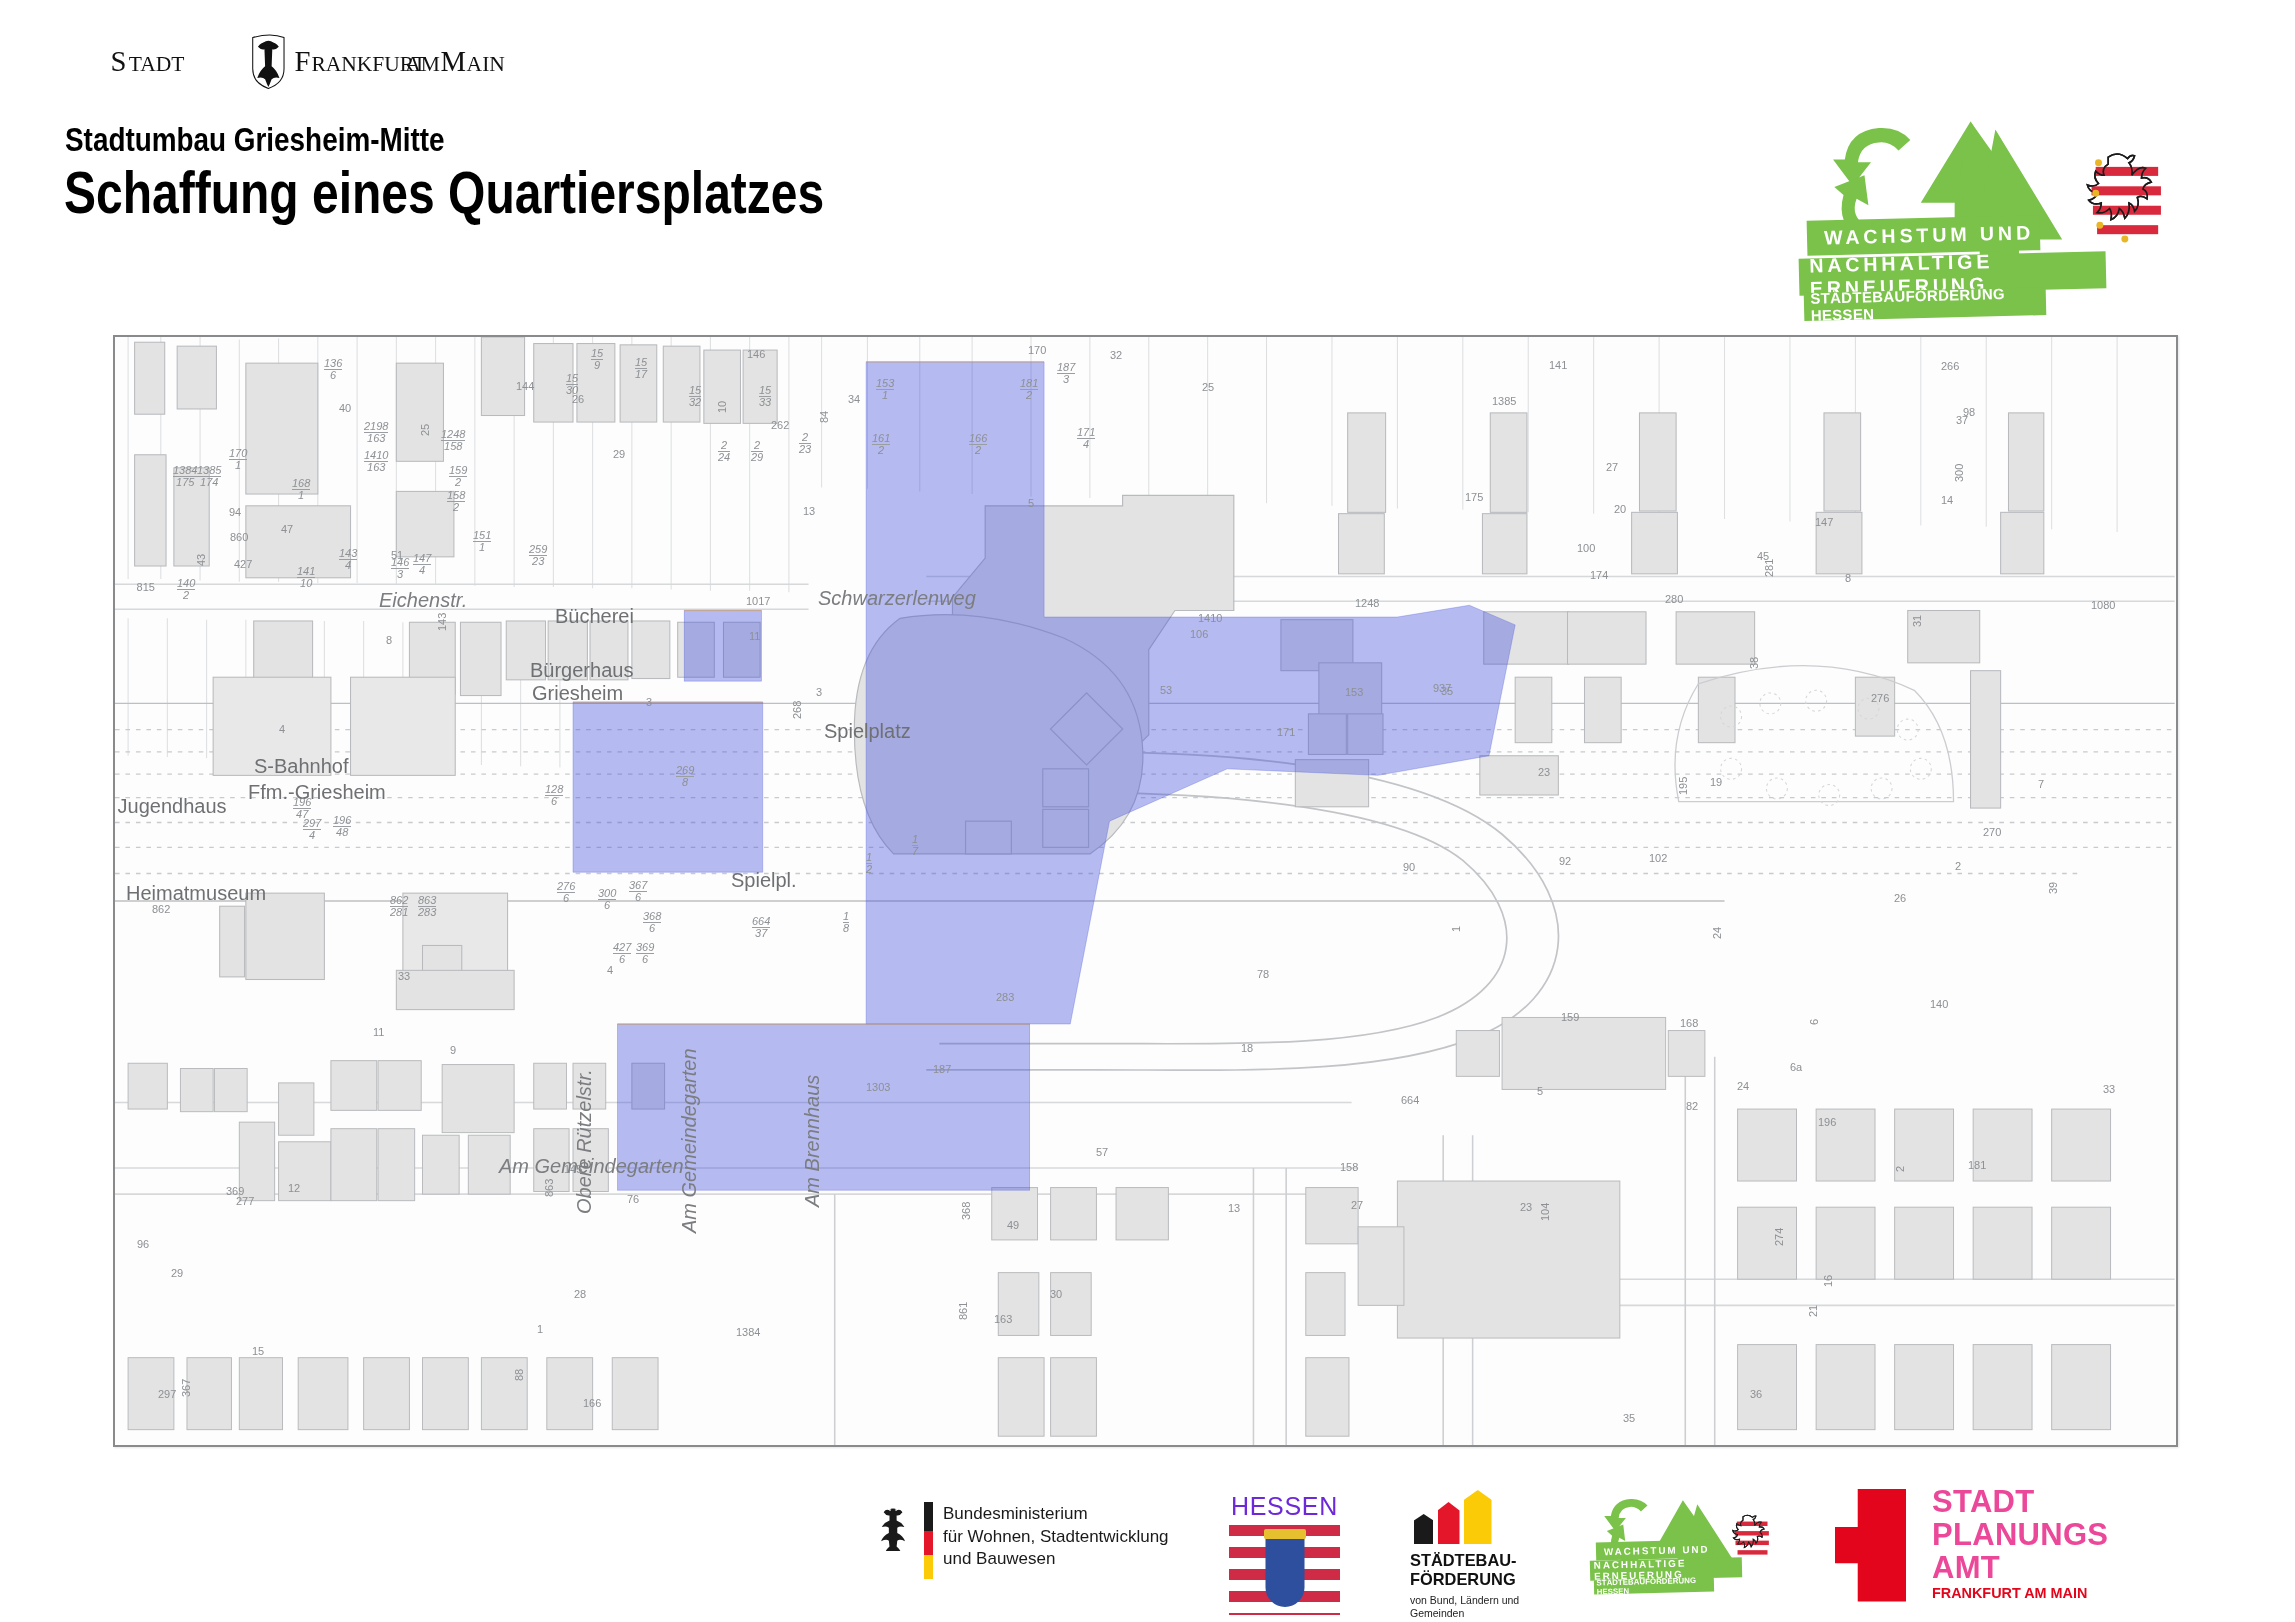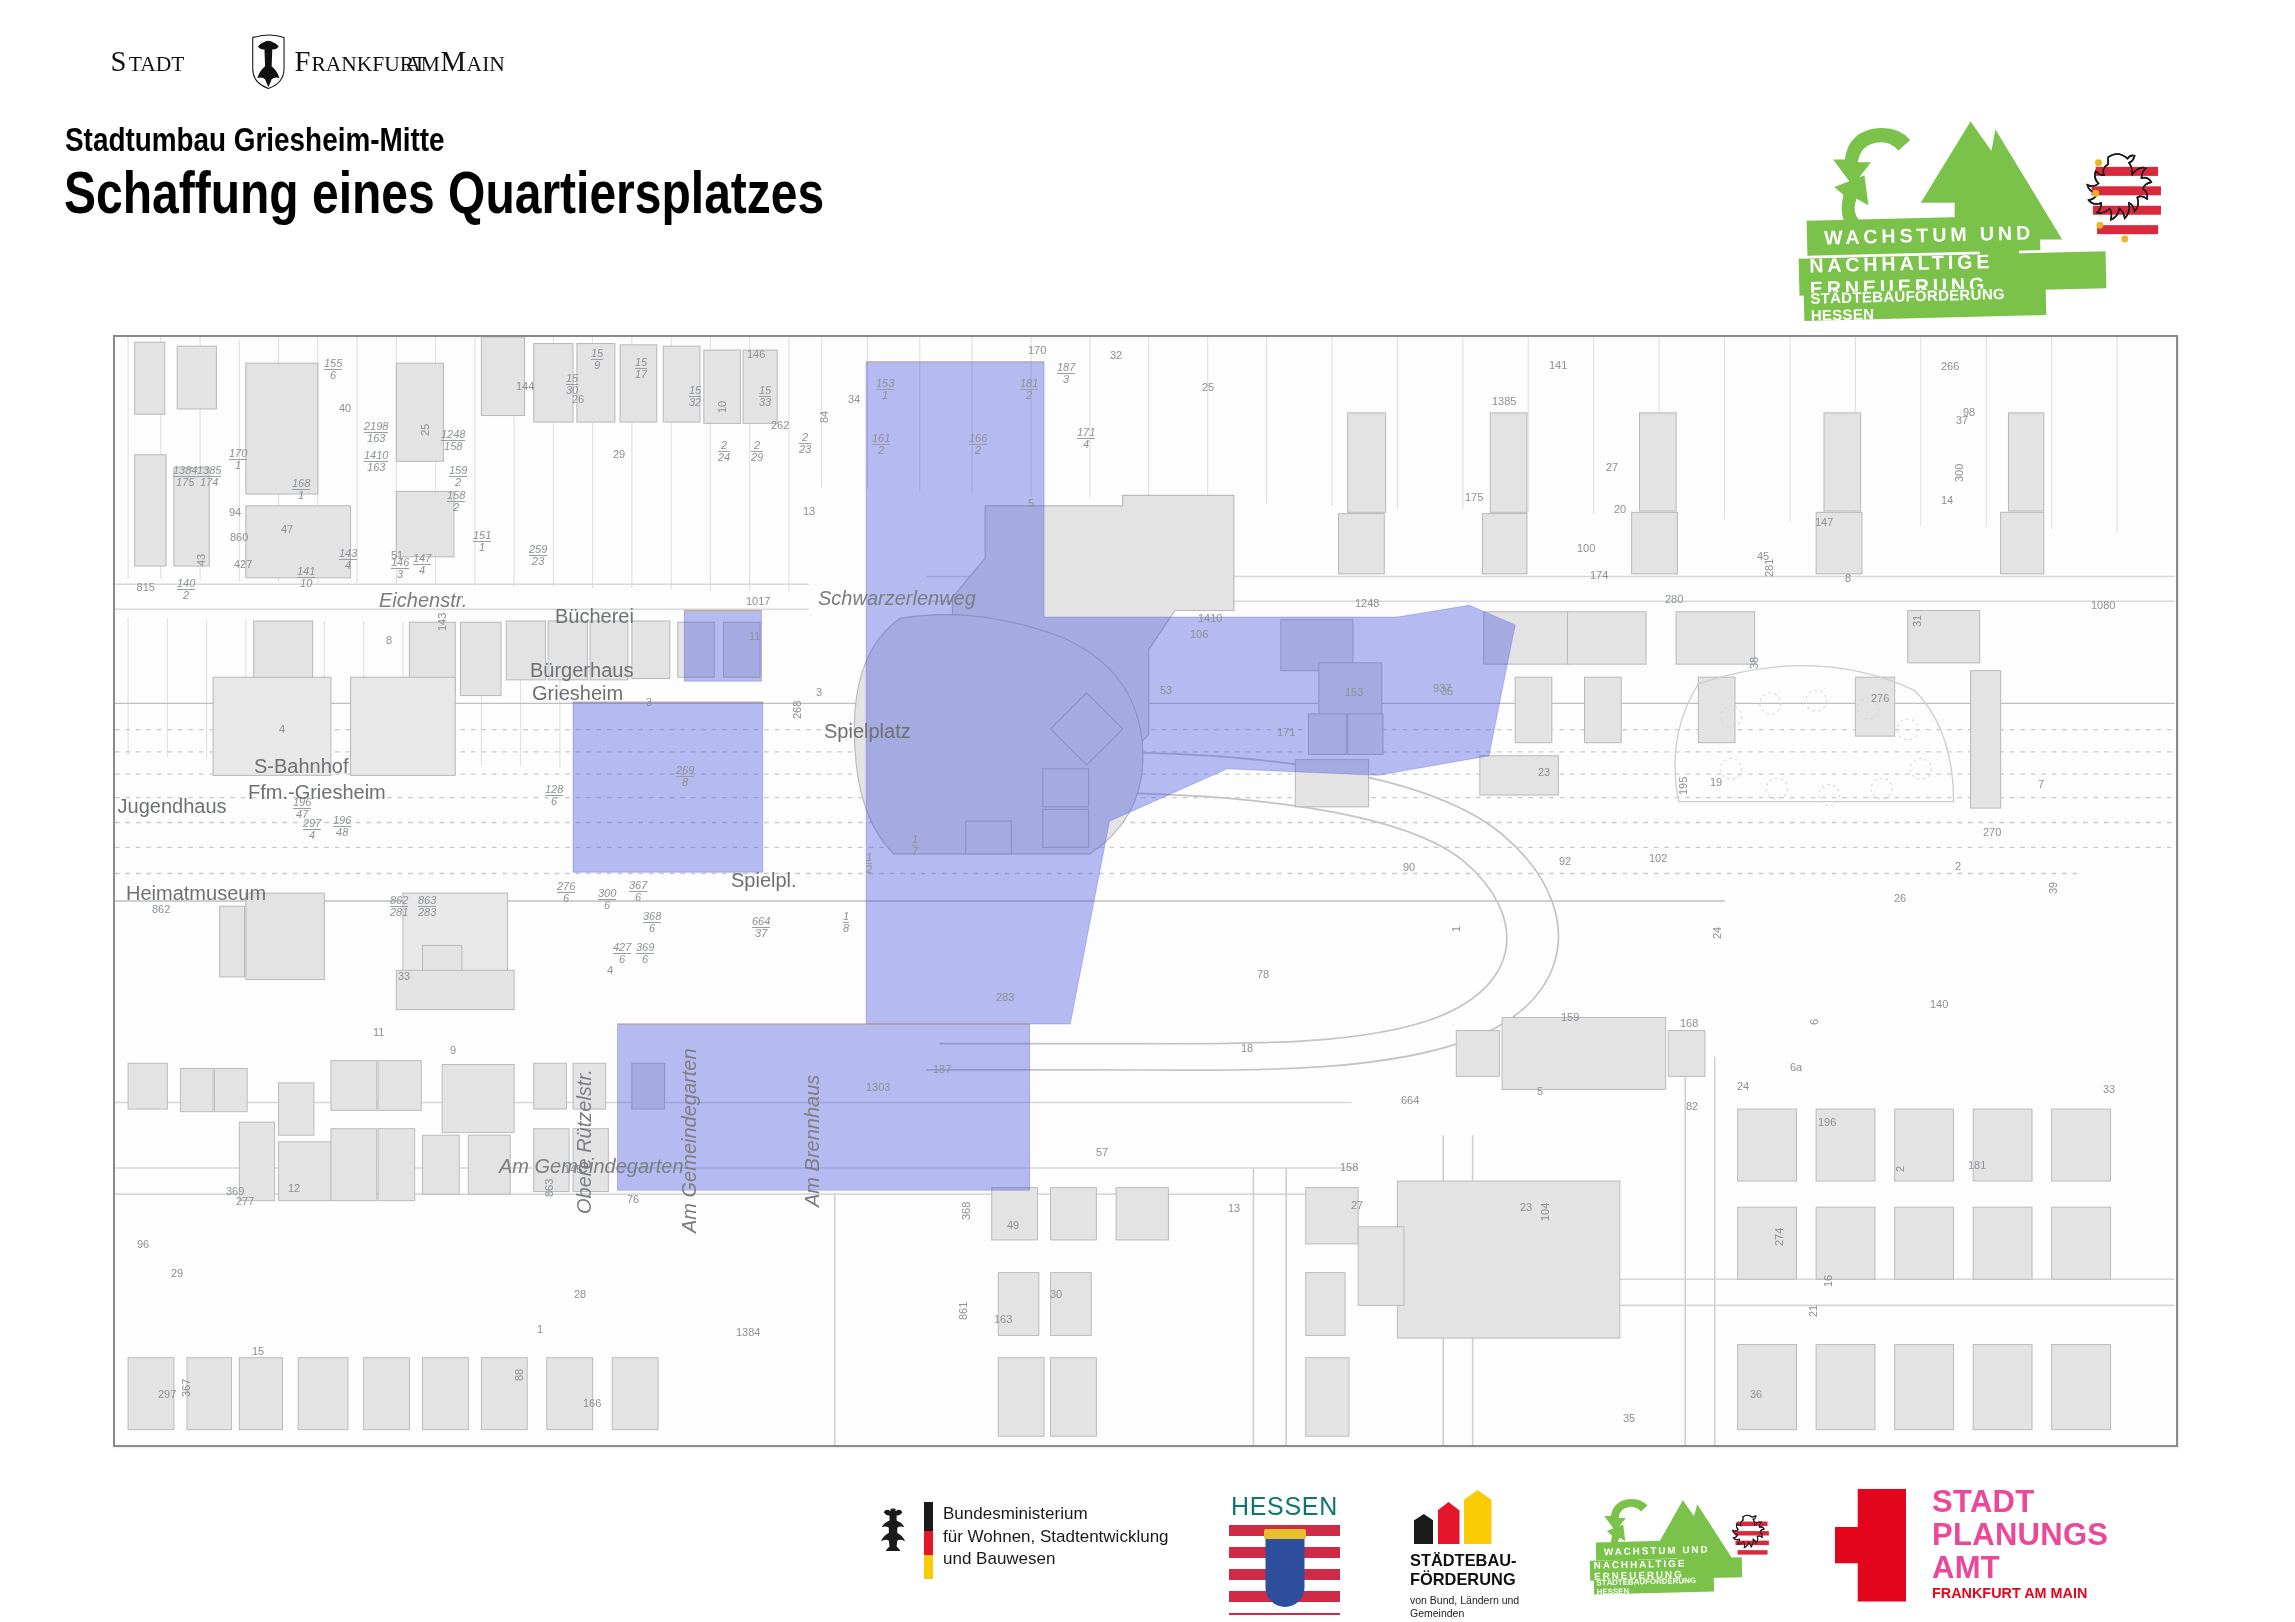--- a/index.html
+++ b/index.html
@@ -63,21 +63,21 @@
   
   .flogo{position:absolute;}
   #bmwsb{left:870px;top:1498px;width:307px;height:85px;}
   #bmwsb .eagle{position:absolute;left:0;top:9.2px;width:39px;height:44px;}
   #bmwsb .bar{position:absolute;left:54px;top:3.9px;width:8.5px;height:77px;
     background:linear-gradient(#1a1a1a 0 38%,#e4172a 38% 69%,#fbcb08 69% 100%);}
   #bmwsb .txt{position:absolute;left:73px;top:5.2px;font-size:17px;line-height:1.32;color:#1a1a1a;
     font-family:"Liberation Sans Narrow","Liberation Sans",sans-serif;}
 
   #hessen{left:1229px;top:1492px;width:111px;height:118px;}
-  #hessen .htitle{font-size:25px;color:#0f766e;font-weight:normal;text-align:center;
+  #hessen .htitle{font-size:25px;color:#6d28d9;font-weight:normal;text-align:center;
     font-family:"Liberation Sans Narrow","Liberation Sans",sans-serif;letter-spacing:0.7px;}
   #hessen .flag{position:relative;margin-top:3.9px;width:111px;height:90px;
     background:repeating-linear-gradient(#d02b46 0 11px,#fff 11px 22px);}
   #hessen .shield{position:absolute;left:50%;top:9.2px;transform:translateX(-50%);
     width:39px;height:73px;background:#2d4f9e;border-radius:3.9px 3.9px 19.6px 19.6px;}
   #hessen .crown{position:absolute;left:50%;top:3.9px;transform:translateX(-50%);
     width:42px;height:10.5px;background:#e6c02e;border-radius:2px;}
 
   #staedtebau{left:1410px;top:1490px;width:137px;height:124px;}
   #staedtebau .bars{position:relative;height:54px;}
@@ -593,21 +593,21 @@
         <div class="mlabel frac" style="left: 514px; top: 543px;"><b>367</b>6</div>
         <div class="mlabel frac" style="left: 521px; top: 605px;"><b>369</b>6</div>
         <div class="mlabel frac" style="left: 498px; top: 605px;"><b>427</b>6</div>
         <div class="mlabel frac" style="left: 483px; top: 551px;"><b>300</b>6</div>
         <div class="mlabel frac" style="left: 442px; top: 544px;"><b>276</b>6</div>
         <div class="mlabel frac" style="left: 275px; top: 558px;"><b>862</b>281</div>
         <div class="mlabel frac" style="left: 303px; top: 558px;"><b>863</b>283</div>
         <div class="mlabel frac" style="left: 728px; top: 574px;"><b>1</b>8</div>
         <div class="mlabel frac" style="left: 797px; top: 497px;"><b>1</b>7</div>
         <div class="mlabel frac" style="left: 751px; top: 515px;"><b>1</b>2</div>
-        <div class="mlabel frac" style="left: 209px; top: 21px;"><b>155</b>6</div>
+        <div class="mlabel frac" style="left: 209px; top: 21px;"><b>136</b>6</div>
         <div class="mlabel frac" style="left: 62px; top: 241px;"><b>140</b>2</div>
         <div class="mlabel frac" style="left: 182px; top: 229px;"><b>141</b>10</div>
         <div class="mlabel frac" style="left: 224px; top: 211px;"><b>143</b>4</div>
         <div class="mlabel frac" style="left: 276px; top: 220px;"><b>146</b>3</div>
         <div class="mlabel frac" style="left: 298px; top: 216px;"><b>147</b>4</div>
         <div class="mlabel frac" style="left: 358px; top: 193px;"><b>151</b>1</div>
       </div>
   </div>
 
   <div class="flogo" id="bmwsb">

